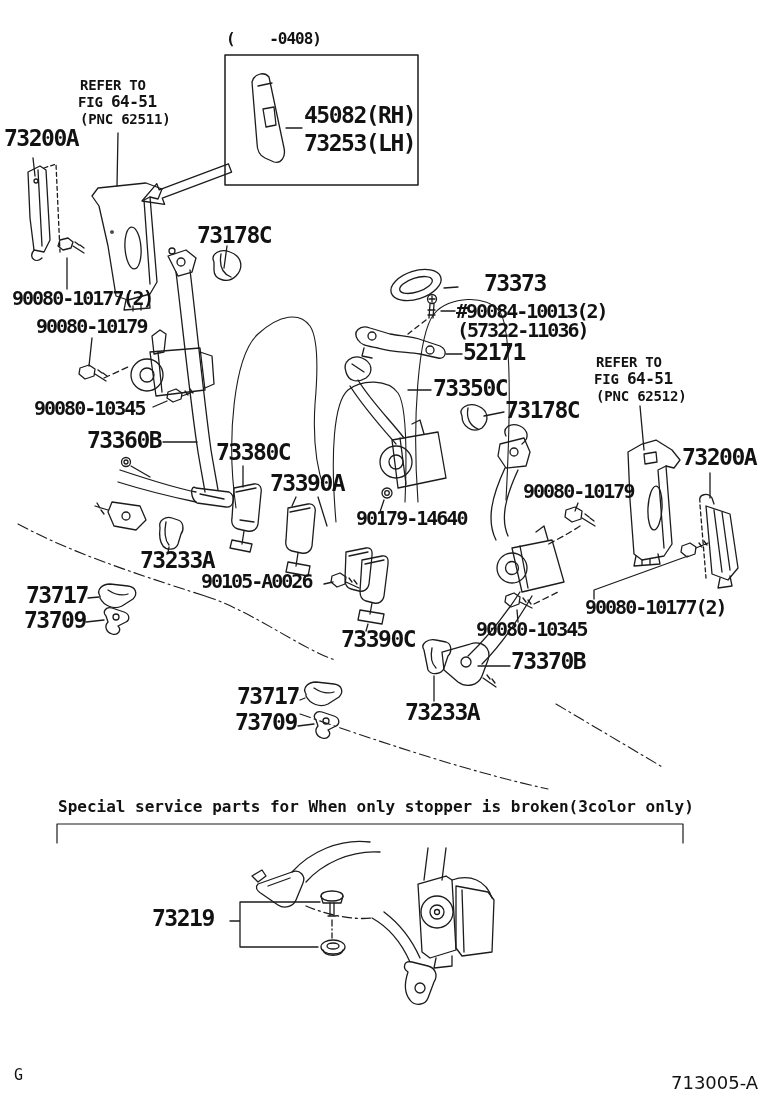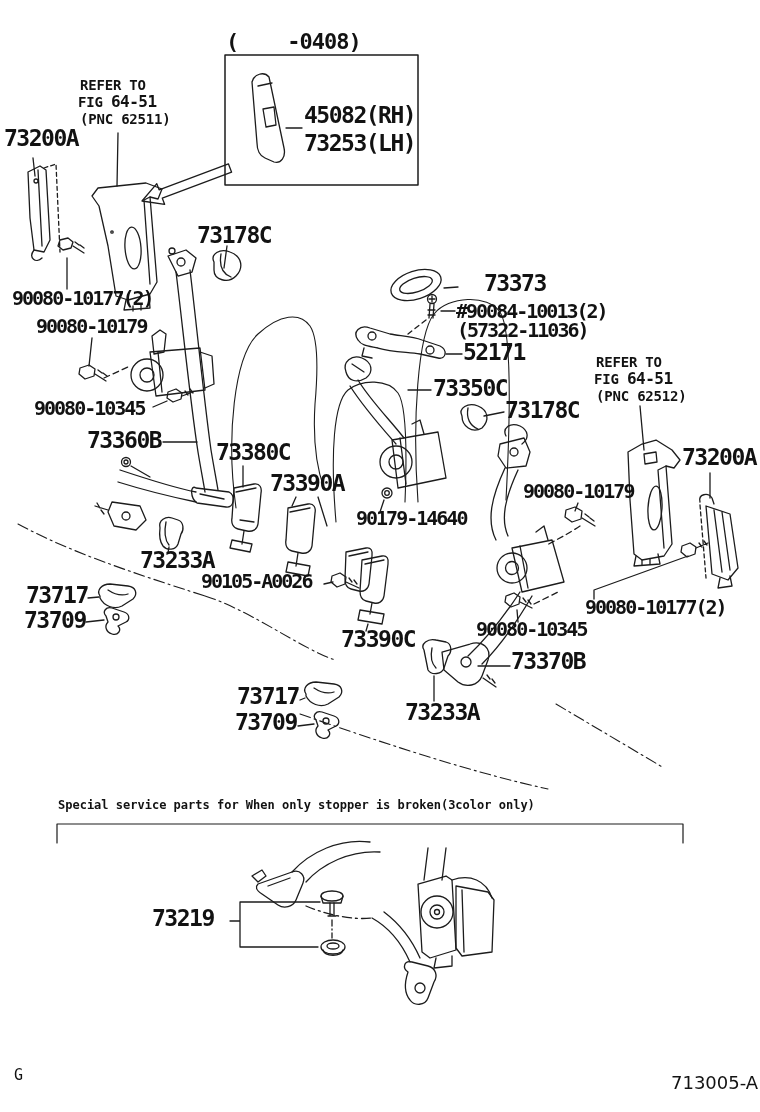--- a/index.html
+++ b/index.html
@@ -4,22 +4,22 @@
 <style>
   html,body{margin:0;padding:0;background:#fff;}
   #stage{position:relative;width:760px;height:1112px;background:#ffffff;overflow:hidden;
          font-family:"DejaVu Sans Mono",monospace;color:#111;}
   #art{position:absolute;left:0;top:0;z-index:1;}
   .lbl{position:absolute;z-index:2;font-family:"DejaVu Sans Mono",monospace;font-weight:bold;
        color:#121212;white-space:pre;line-height:1;}
   .lg{font-size:23px;letter-spacing:-1.5px;}
   .md{font-size:20px;letter-spacing:-2px;}
   .sm{font-size:14px;letter-spacing:-0.2px;}
-  .hdr{font-size:22px;letter-spacing:-1px;}
-  .note{font-size:12px;font-weight:bold;letter-spacing:0;}
+  .hdr{font-size:16px;letter-spacing:-1px;}
+  .note{font-size:16px;font-weight:bold;letter-spacing:0;}
   .fig-num{font-size:16px;letter-spacing:-0.5px;}
   .ft{font-size:15px;font-weight:normal;}
   .ft-r{font-size:18px;font-weight:normal;font-family:"DejaVu Sans",sans-serif;}
 </style>
 </head>
 <body>
 
 <div id="stage">
 
   <svg id="art" width="760" height="1112" viewBox="0 0 760 1112" fill="none" stroke="#1c1c1c" stroke-width="1.3" stroke-linecap="round" stroke-linejoin="round">

